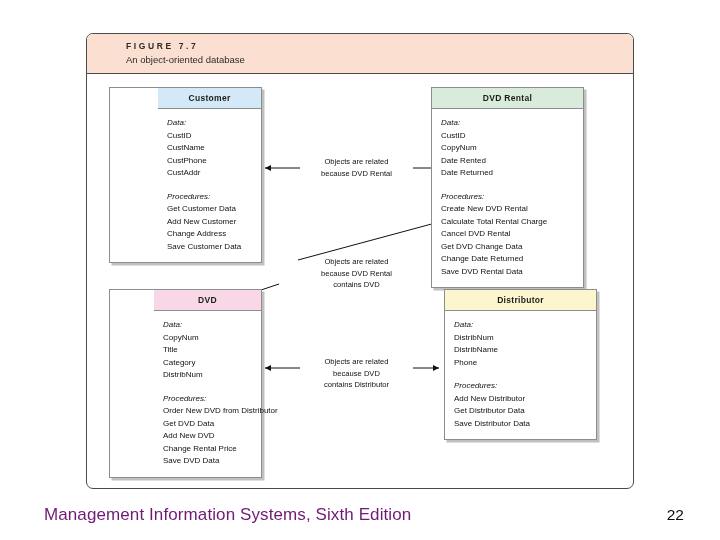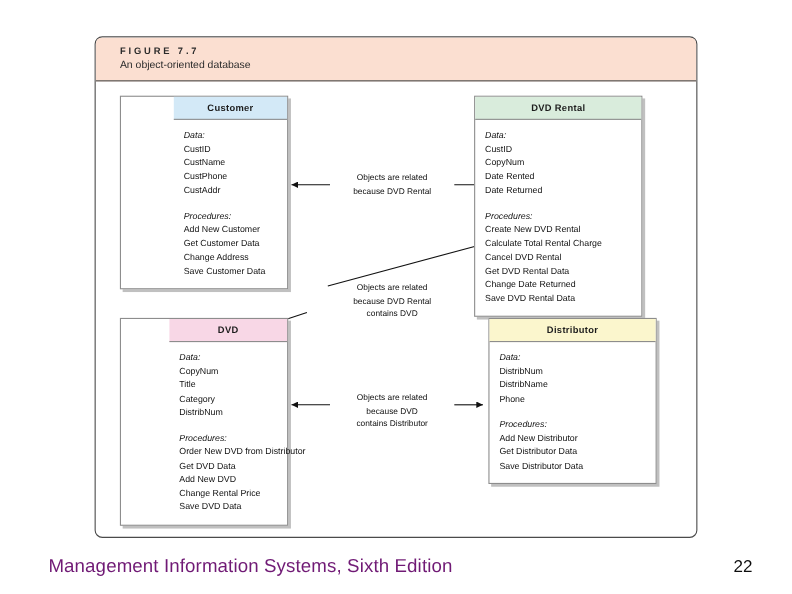--- a/index.html
+++ b/index.html
@@ -24,21 +24,21 @@
   }
 
   #figure-caption-bar{
     position:absolute;
     left:0; top:0;
     width:100%;
     height:40px;
     background:#fbdfd1;
     border-bottom:1.5px solid #4a4a4a;
     box-sizing:border-box;
-    padding:7px 0 0 22px;
+    padding:7px 0 0 39px;
   }
   #figure-label{
     font-size:8.5px;
     font-weight:bold;
     letter-spacing:2.6px;
     color:#2b2b2b;
     line-height:11px;
     white-space:nowrap;
   }
   #figure-subtitle{
@@ -177,41 +177,41 @@
   <div class="entity-box" id="box-customer">
     <div class="entity-header hdr-blue">Customer</div>
     <div class="entity-body">
       <div class="section-label">Data:</div>
       <div class="field-item">CustID</div>
       <div class="field-item">CustName</div>
       <div class="field-item">CustPhone</div>
       <div class="field-item">CustAddr</div>
       <div class="section-gap"></div>
       <div class="section-label">Procedures:</div>
+      <div class="field-item">Get Customer Data</div>
       <div class="field-item">Add New Customer</div>
-      <div class="field-item">Get Customer Data</div>
       <div class="field-item">Change Address</div>
       <div class="field-item">Save Customer Data</div>
     </div>
   </div>
 
   <div class="entity-box" id="box-dvdrental">
     <div class="entity-header hdr-green">DVD Rental</div>
     <div class="entity-body">
       <div class="section-label">Data:</div>
       <div class="field-item">CustID</div>
       <div class="field-item">CopyNum</div>
       <div class="field-item">Date Rented</div>
       <div class="field-item">Date Returned</div>
       <div class="section-gap"></div>
       <div class="section-label">Procedures:</div>
       <div class="field-item">Create New DVD Rental</div>
       <div class="field-item">Calculate Total Rental Charge</div>
       <div class="field-item">Cancel DVD Rental</div>
-      <div class="field-item">Get DVD Rental Data</div>
+      <div class="field-item">Get DVD Change Data</div>
       <div class="field-item">Change Date Returned</div>
       <div class="field-item">Save DVD Rental Data</div>
     </div>
   </div>
 
   <div class="entity-box" id="box-dvd">
     <div class="entity-header hdr-pink">DVD</div>
     <div class="entity-body">
       <div class="section-label">Data:</div>
       <div class="field-item">CopyNum</div>

